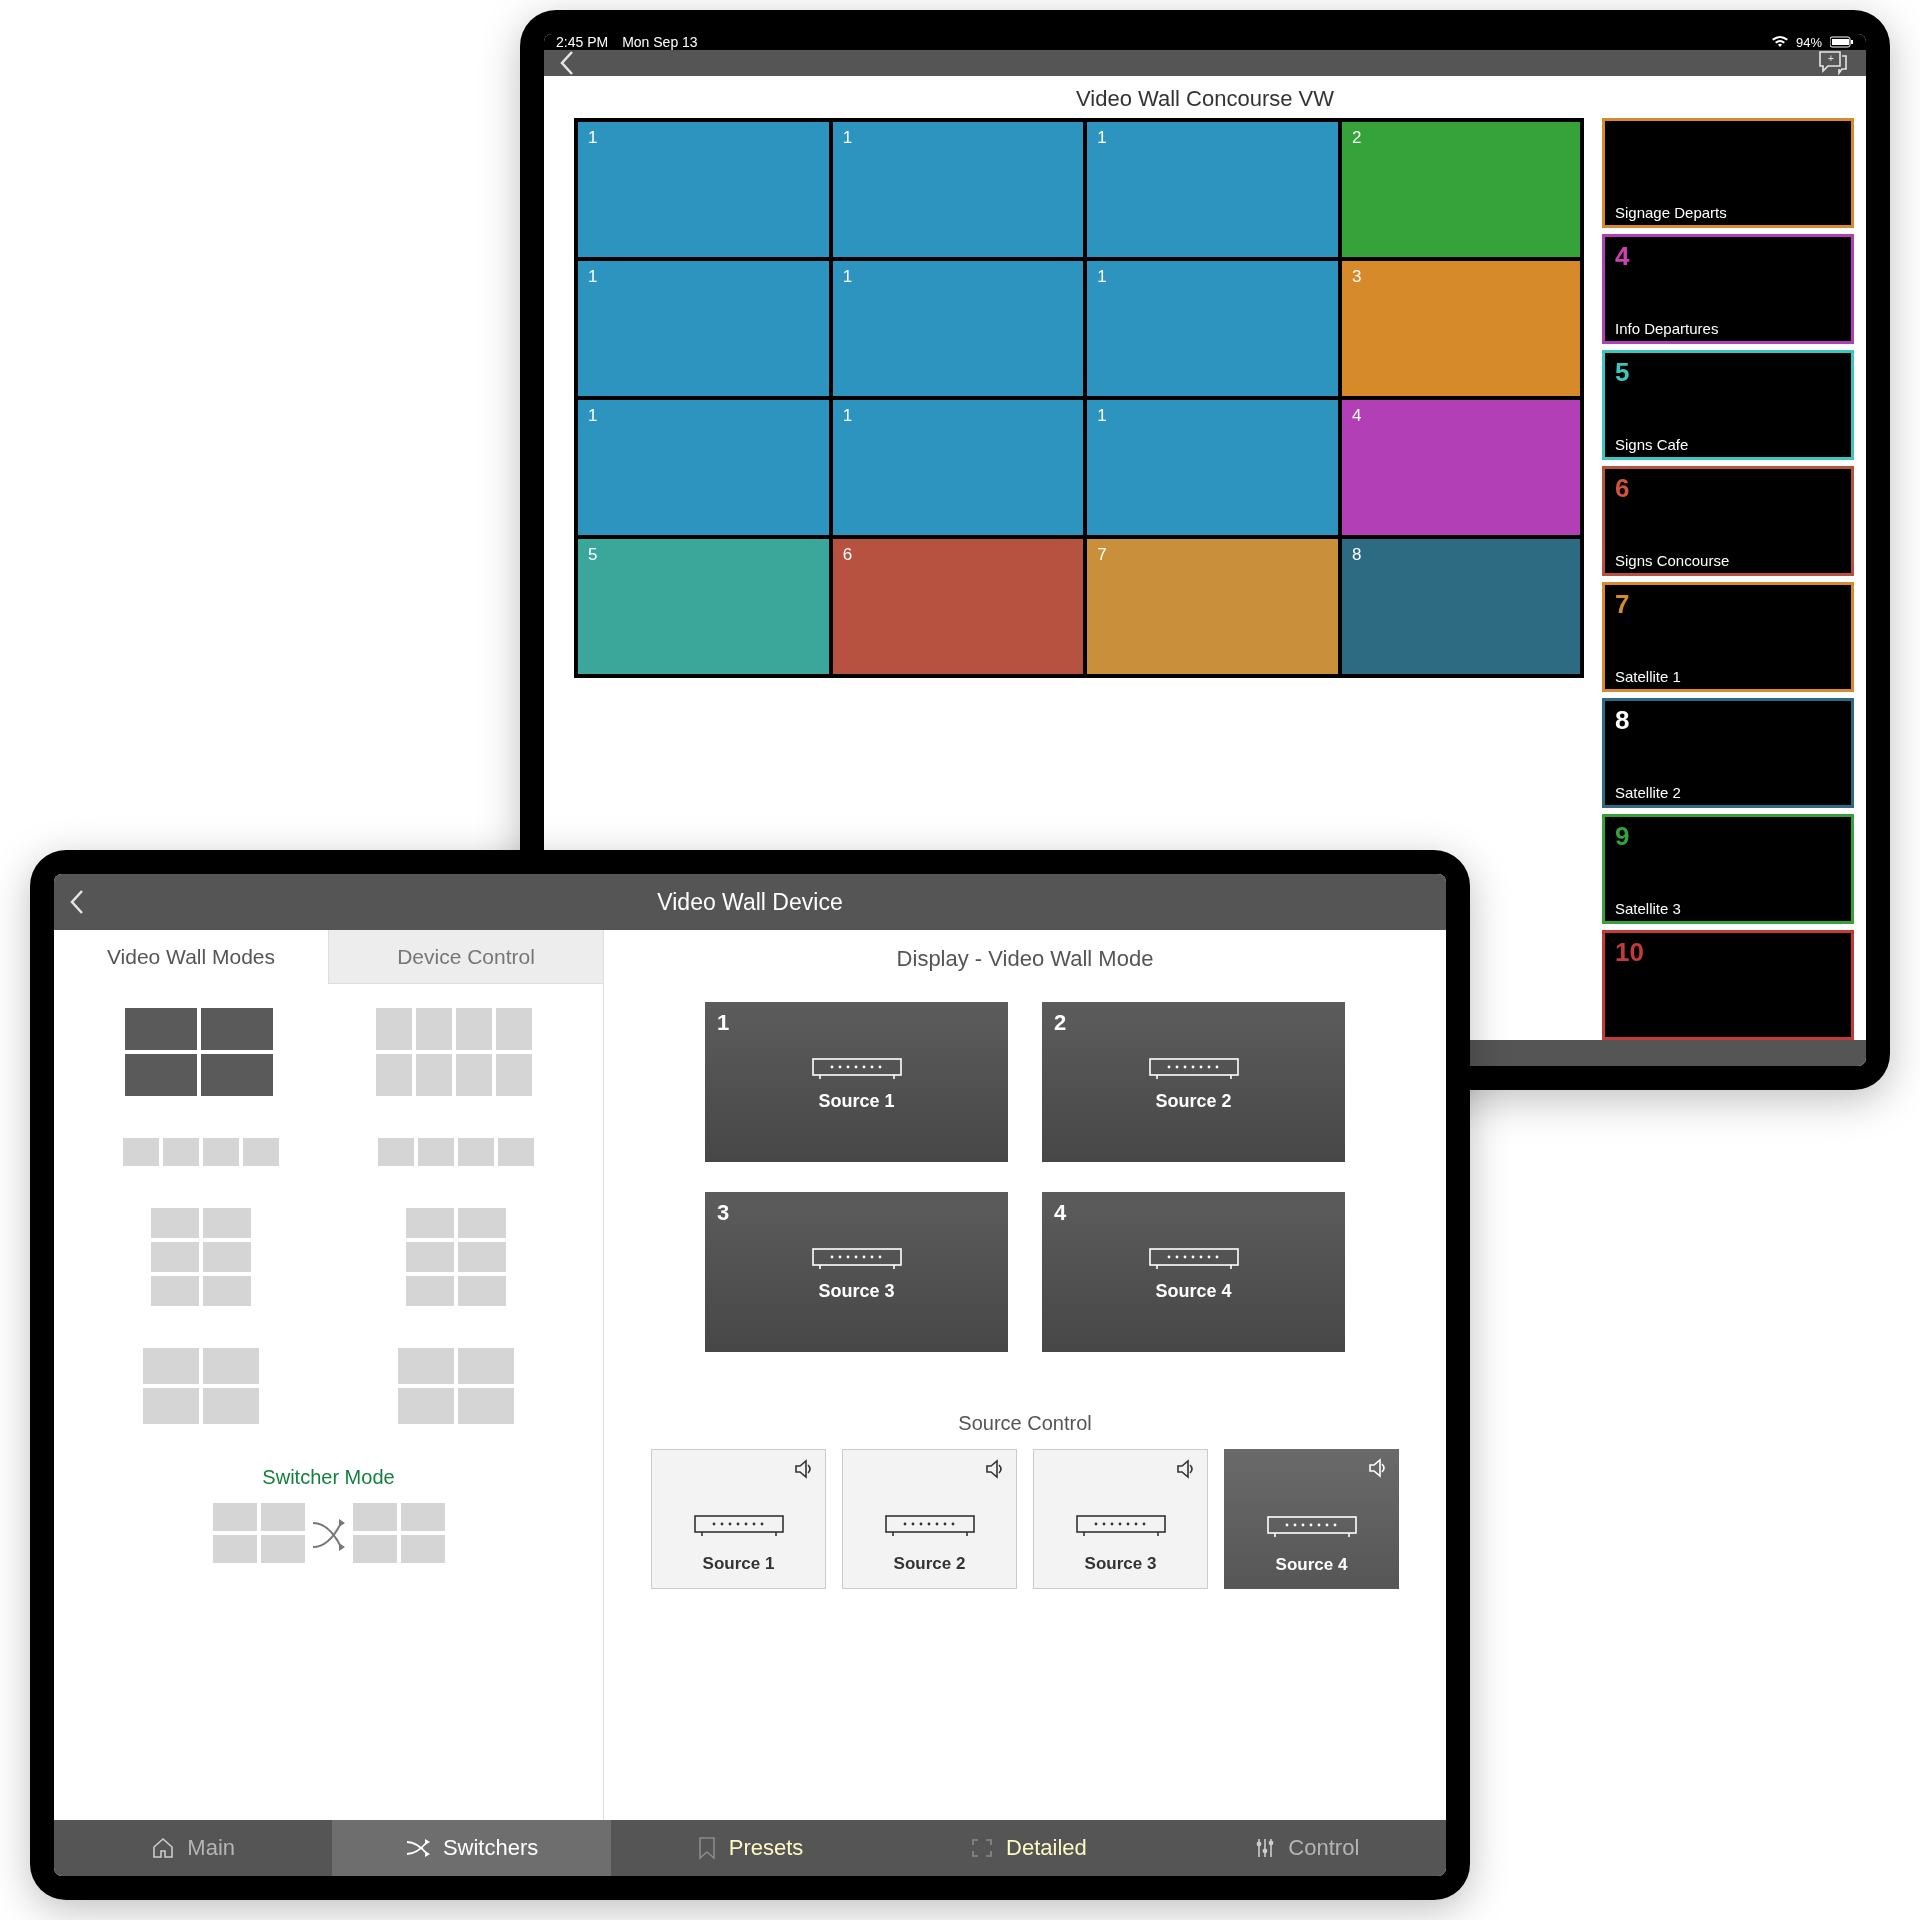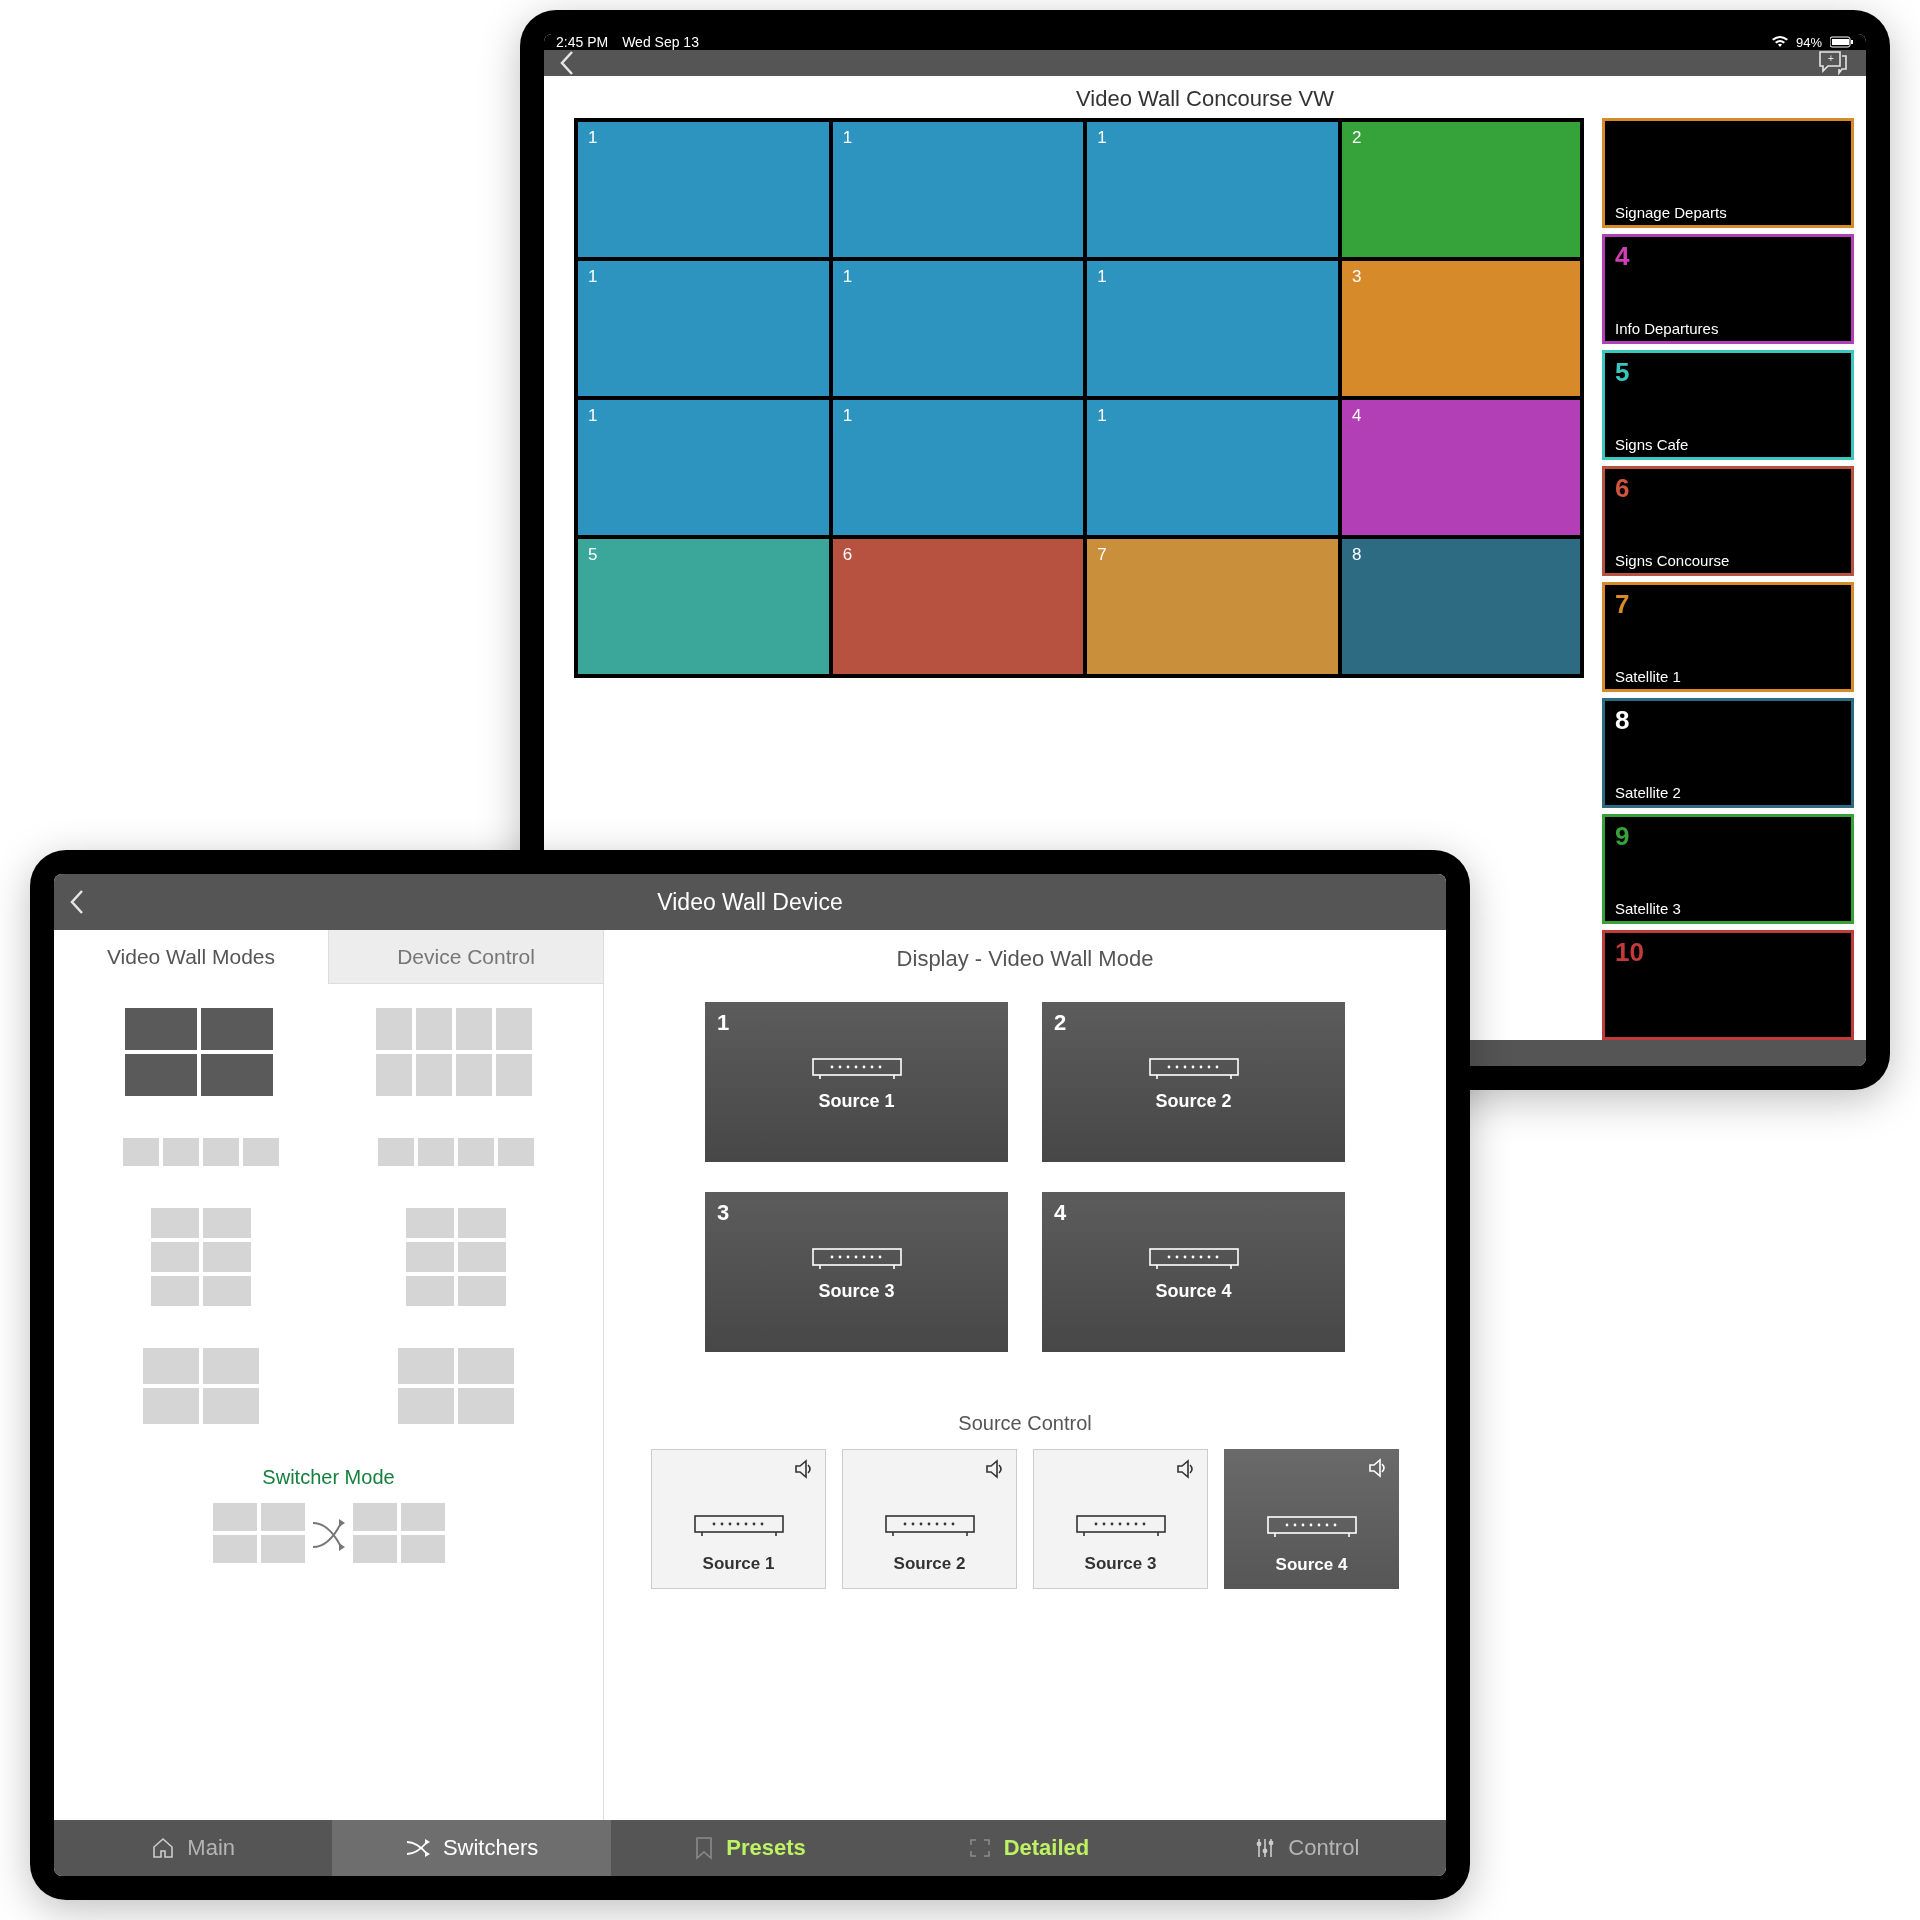--- a/index.html
+++ b/index.html
@@ -135,33 +135,33 @@
   .sc-item .lbl { font-size:17px; font-weight:600;}
 
   
   .front-nav {
     height: 56px; background:#555; display:flex; color:#b5b5b5; font-size:22px;
   }
   .front-nav .nb {
     flex:1; display:flex; align-items:center; justify-content:center; gap:12px;
   }
   .front-nav .nb.active { background:#6e6e6e; color:#fff;}
-  .front-nav .nb.dim { color:#bef264;font-weight:bold;}
+  .front-nav .nb.dim { color:#fef9c3;}
 
   svg { display:block; }
 </style>
 </head>
 <body>
 
 <div class="tablet" id="ipad-back">
   <div class="screen">
     <div class="statusbar">
       <div class="left">
         <span>2:45 PM</span>
-        <span>Wed Sep 13</span>
+        <span>Mon Sep 13</span>
       </div>
       <div class="right">
         <span>
           <svg width="16" height="12" viewBox="0 0 16 12">
               <path d="M8 11 L6 8.5 Q8 7 10 8.5 Z M3 6 Q8 2 13 6 L11.5 7.5 Q8 4.5 4.5 7.5 Z M0 3 Q8 -3 16 3 L14.5 4.5 Q8 -0.5 1.5 4.5 Z" fill="#fff"></path>
             </svg>
         </span>
         <span>94%</span>
         <span>
           <svg width="24" height="12" viewBox="0 0 24 12">

